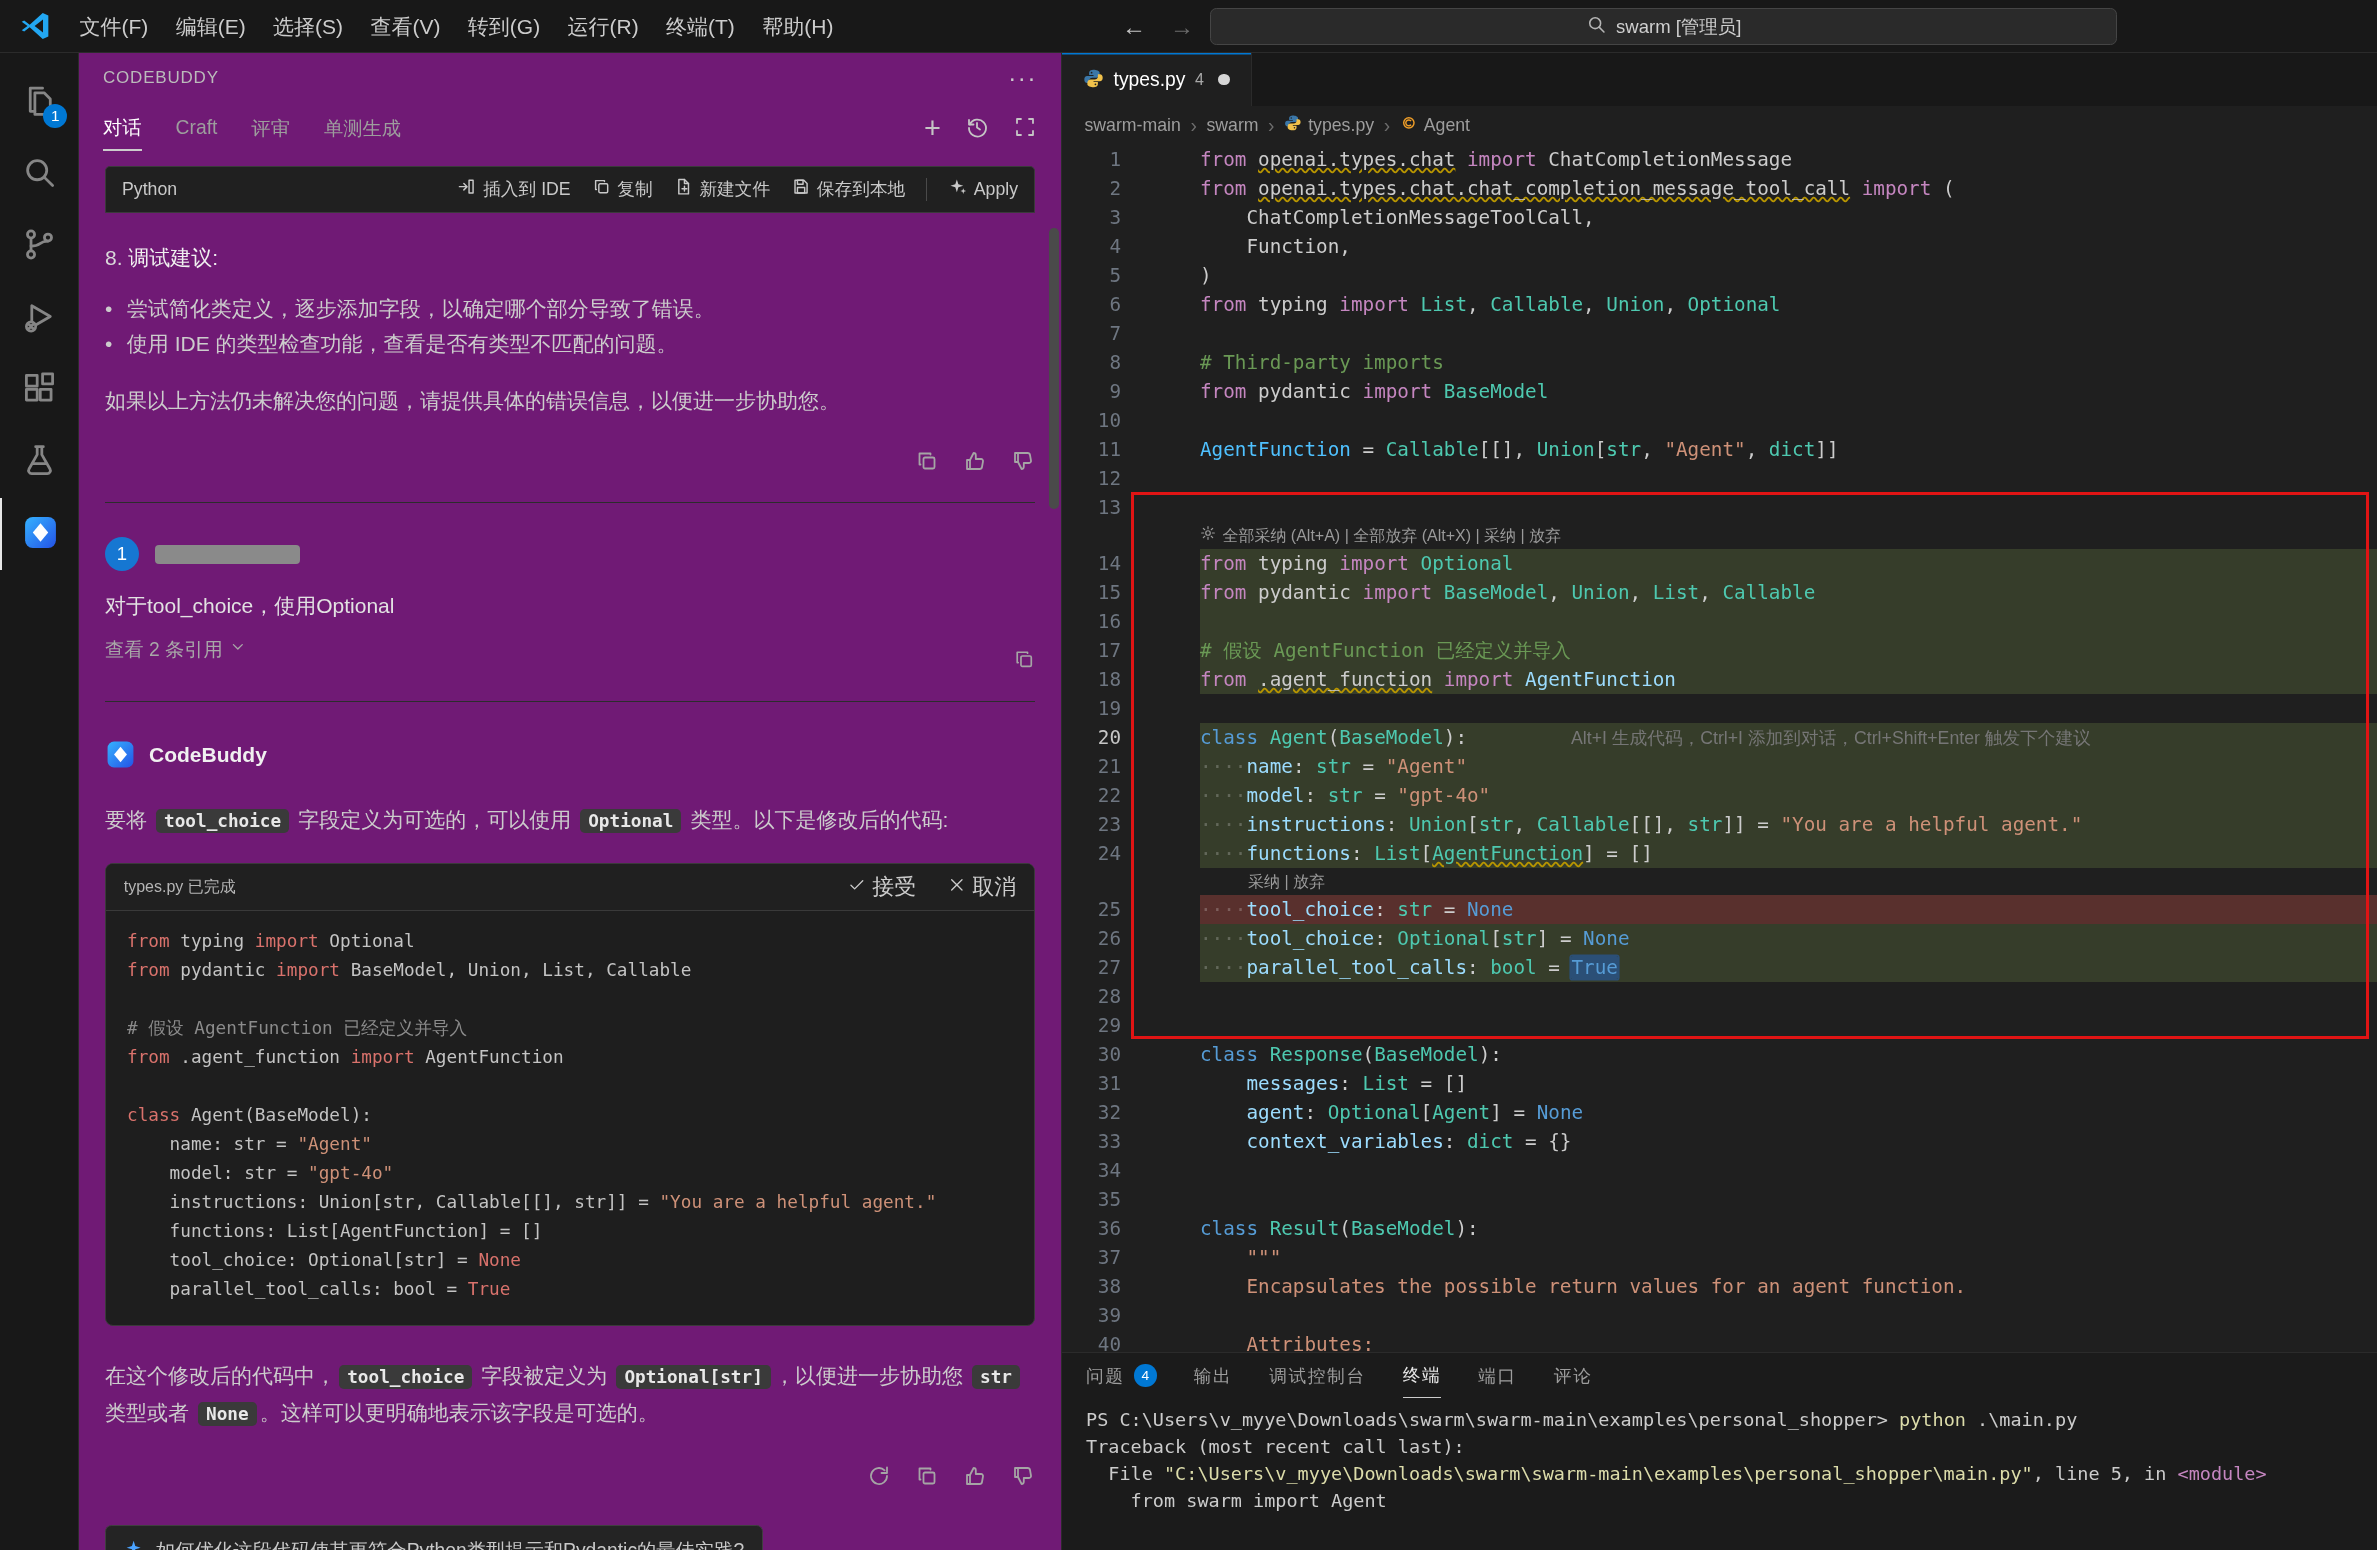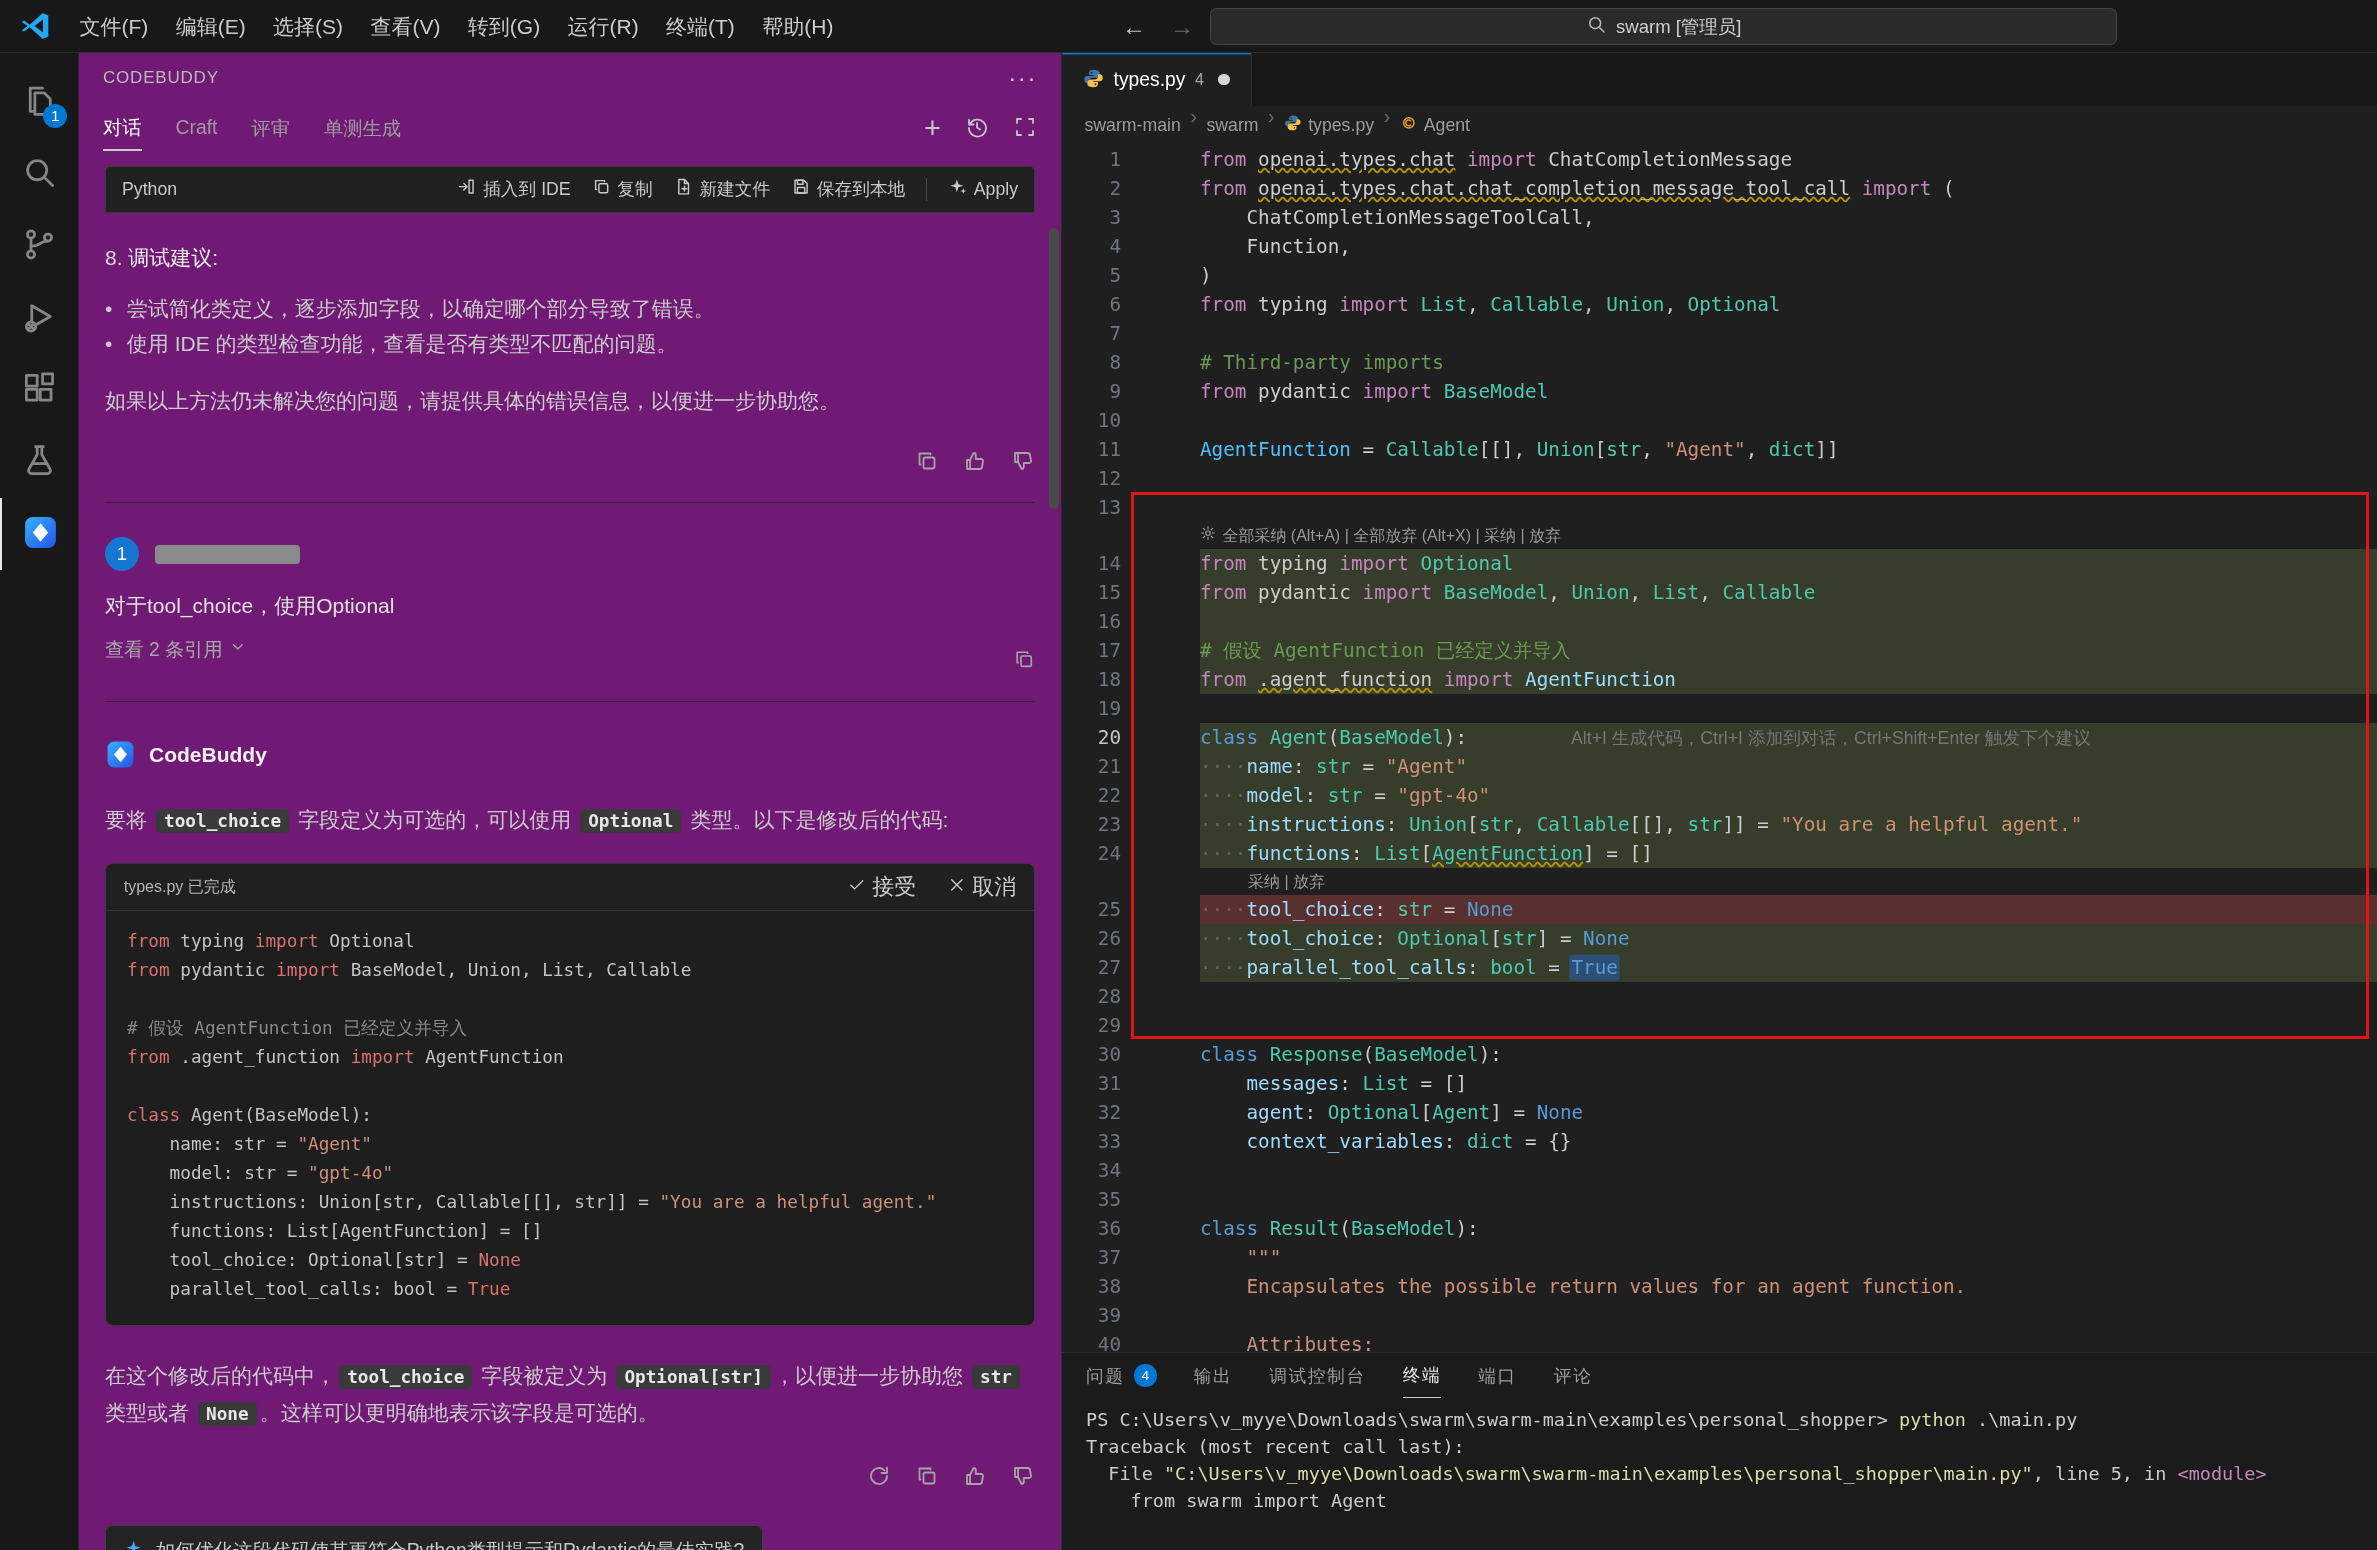--- a/index.html
+++ b/index.html
@@ -101,21 +101,21 @@
 
   
   .editorcol { flex:1; display:flex; flex-direction:column; min-width:0; background:#1f1f1f; }
   .tabbar { height:53px; background:#181818; display:flex; flex:0 0 53px; }
   .edtab { background:#1f1f1f; border-right:0.8px solid #2b2b2b; box-shadow:inset 0 1.6px 0 #0078d4;
     display:flex; align-items:center; gap:9.6px; padding:0 21px; }
   .edtab svg { width:21px; height:21px; }
   .edtab .name { font-size:19.3px; color:#ffffff; }
   .edtab .probs { font-size:16px; color:#a8a8a8; }
   .edtab .dot { width:11.3px; height:11.3px; border-radius:5.6px; background:#d6d6d6; margin-left:4.8px; }
-  .breadcrumb { height:39px; display:flex; padding:0 22.5px; gap:9.6px; font-size:17.7px; color:#9d9d9d; flex:0 0 39px; }
+  .breadcrumb { height:39px; display:flex; align-items:center; padding:0 22.5px; gap:9.6px; font-size:17.7px; color:#9d9d9d; flex:0 0 39px; }
   .breadcrumb .sep { color:#6e6e6e; font-size:19.3px; }
   .breadcrumb svg { width:17.7px; height:17.7px; }
   .bc-item { display:flex; align-items:center; gap:6.4px; }
 
   .codearea { flex:1; position:relative; overflow:hidden; font-family:"DejaVu Sans Mono", monospace; font-size:19.3px; }
   .erow { display:flex; height:29px; line-height:29px; white-space:pre; }
   .erow.lensrow { height:27px; line-height:27px; }
   .gutter { width:90px; flex:0 0 90px; text-align:right; padding-right:31px; color:#6e7681; }
   .gutter.cur { color:#c6c6c6; }
   .ecode { flex:1;margin-left:48px; }

